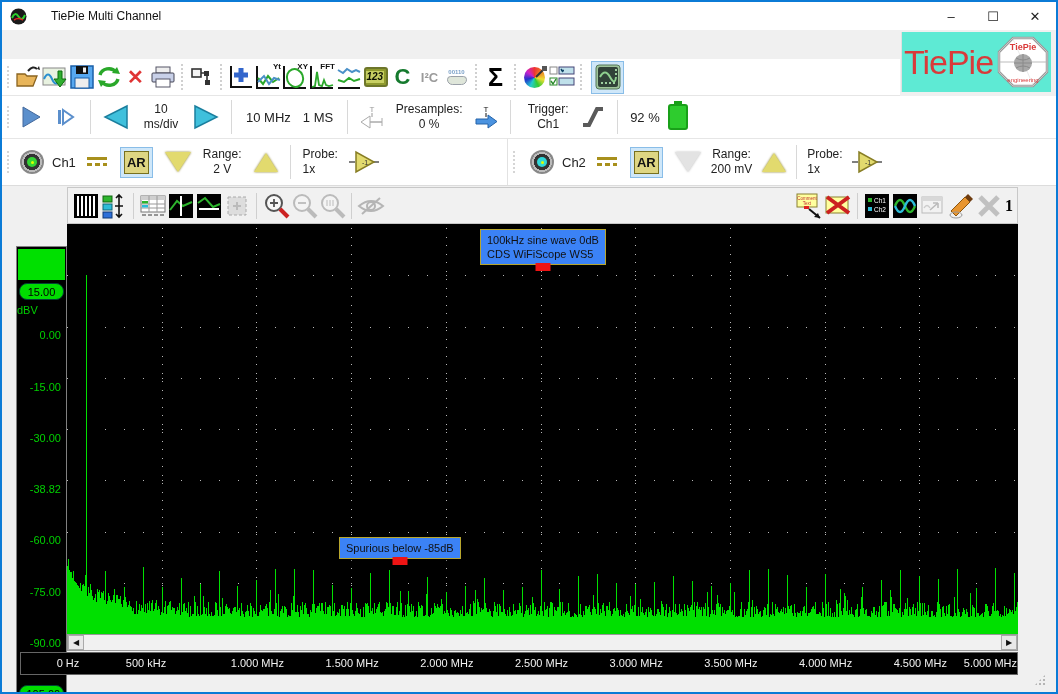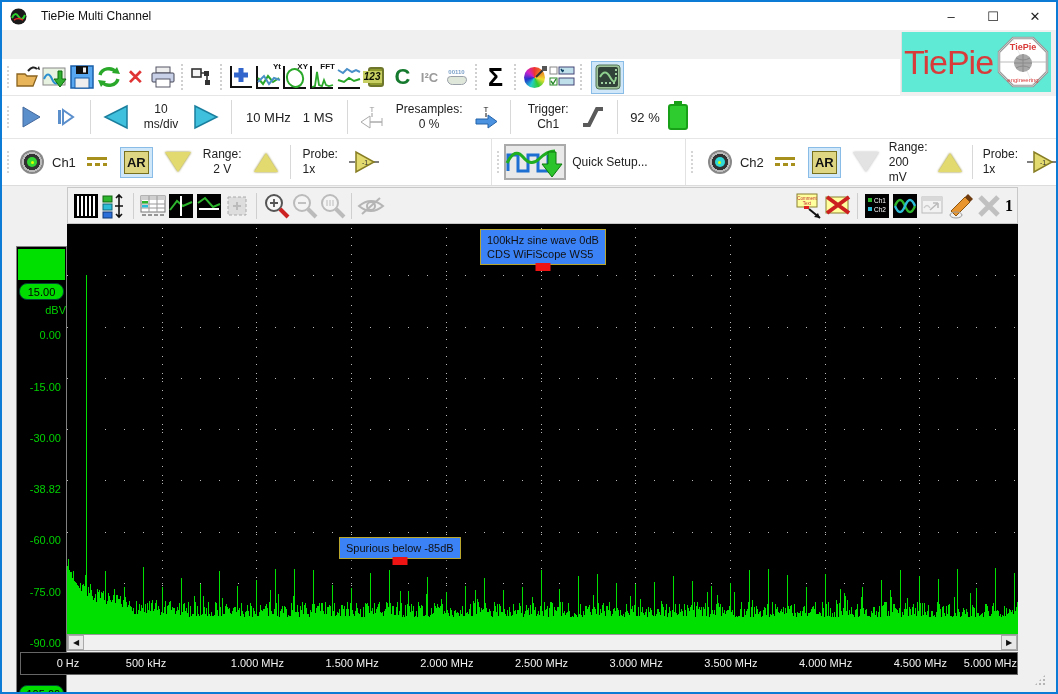--- a/index.html
+++ b/index.html
@@ -2,39 +2,39 @@
 <html><head>
 <meta charset="utf-8">
 <style>
   html,body{margin:0;padding:0;background:#444;font-family:"Liberation Sans",sans-serif;}
   *{box-sizing:border-box;}
   #win{position:relative;width:1058px;height:694px;background:#f0f0f0;border:2px solid #0b7bd6;overflow:hidden;}
 
   
   #titlebar{position:absolute;left:0;top:0;width:100%;height:28px;background:#fff;display:flex;align-items:center;}
   #app-icon{margin-left:8px;width:17px;height:17px;}
-  #title-text{margin-left:14px;font-size:12px;color:#111;}
+  #title-text{margin-left:24px;font-size:12px;color:#111;}
   #win-buttons{margin-left:auto;display:flex;height:100%;}
   .winbtn{width:42px;height:100%;display:flex;align-items:center;justify-content:center;font-size:13px;color:#222;}
   
   #menubar{position:absolute;left:0;top:28px;width:898px;height:29px;background:#fff;display:flex;align-items:center;border-bottom:1px solid #ececec;}
   .menu-item{padding:0 12px;font-size:12px;color:#111;}
   .rowgrip{width:5px;height:22px;border-left:2px dotted #d5d5d5;margin:0 2px 0 5px;}
   
   #brand{position:absolute;right:5px;top:30px;width:150px;height:60px;background:#5eead4;border-left:1px solid #e0e0e0;display:flex;align-items:center;justify-content:center;gap:4px;}
   #brand-word{font-size:34px;color:#d93a3a;letter-spacing:-1px;}
   
   #toolbar1{position:absolute;left:0;top:57px;width:898px;height:37px;background:#fff;display:flex;align-items:center;border-bottom:1px solid #e6e6e6;}
   .ticon{width:27px;height:27px;display:flex;align-items:center;justify-content:center;position:relative;flex:none;}
   .tsep{width:1px;height:26px;border-left:2px dotted #d0d0d0;margin:0 5px;flex:none;}
   .glyph-red{font-size:20px;color:#e03434;font-weight:bold;}
   .glyph-sigma{font-size:25px;color:#000;font-weight:bold;line-height:1;}
   .lbl-graph{position:absolute;top:-1px;right:0;font-size:8px;font-weight:bold;color:#111;line-height:1;background:transparent;}
   .selected-tool{background:#cfe7f9;border:1px solid #89bde8;width:33px;height:33px;display:flex;align-items:center;justify-content:center;margin-left:4px;}
-  .meter-badge{width:16px;height:20px;background:#8f9a2e;border:2px solid #6d762a;border-radius:3px;display:flex;align-items:center;justify-content:flex-end;}
+  .meter-badge{width:24px;height:20px;background:#8f9a2e;border:2px solid #6d762a;border-radius:3px;display:flex;align-items:center;justify-content:flex-start;}
   .meter-badge span{font-size:10px;font-style:italic;font-weight:bold;color:#0d1202;background:#c7cf62;padding:0 1px;line-height:12px;}
   .c-label{font-size:22px;font-weight:bold;color:#157a2e;line-height:1;}
   .i2c-label{font-size:13px;font-weight:bold;color:#9a9a9a;}
   .serial-label{font-size:6px;font-weight:bold;color:#7aa0c8;line-height:5px;text-align:center;}
   .conn{width:20px;height:9px;border:1px solid #9aa0a8;border-radius:4px 4px 6px 6px;background:#dfe6da;margin-top:1px;}
   .colorwheel{width:21px;height:21px;border-radius:50%;background:conic-gradient(#e33,#ec7f22,#ed3,#3c3,#2cc,#23c,#c2c,#e33);}
   
   #toolbar2{position:absolute;left:0;top:94px;width:1054px;height:43px;background:#fff;display:flex;align-items:center;border-bottom:1px solid #e6e6e6;}
   .stack{display:flex;flex-direction:column;align-items:center;line-height:15px;font-size:12px;color:#222;}
   .acq-text{font-size:13px;color:#222;}
@@ -57,21 +57,21 @@
   .tri.down{border-left:13px solid transparent;border-right:13px solid transparent;border-top:20px solid #e2da6e;filter:drop-shadow(0 0 1px #877d24);}
   .tri.up{border-left:12px solid transparent;border-right:12px solid transparent;border-bottom:19px solid #e2da6e;filter:drop-shadow(0 0 1px #877d24);}
   .tri.disabled{border-top-color:#e3e3e3;filter:drop-shadow(0 0 1px #bbb);}
   .stack-l{display:flex;flex-direction:column;line-height:15px;font-size:12px;color:#222;align-items:center;}
   .probe-ic{position:relative;width:30px;height:26px;flex:none;}
   
   #chart-region{position:absolute;left:8px;top:185px;width:1008px;height:489px;}
   #vaxis{position:absolute;left:6px;top:12px;width:51px;height:464px;background:#000;border:1px solid #808080;margin-top:47px;}
   #vaxis-handle{position:absolute;left:1px;top:2px;right:1px;height:31px;background:#00e000;}
   .axis-pill{position:absolute;left:2px;right:2px;height:17px;background:#00dc00;border:1px solid #043;border-radius:8px;color:#000;font-size:11px;display:flex;align-items:center;justify-content:center;}
-  #axis-unit{position:absolute;left:0;right:0;top:57px;text-align:right;color:#00d000;font-size:11px;}
+  #axis-unit{position:absolute;left:0;right:0;top:57px;text-align:left;color:#00d000;font-size:11px;}
   .ytick{position:absolute;right:5px;color:#00d000;font-size:11px;line-height:14px;}
   #chart-toolbar{position:absolute;left:57px;top:0;width:951px;height:37px;background:#f1f1f1;border:1px solid #c8c8c8;display:flex;align-items:center;padding:0 4px;}
   .cicon{width:28px;height:28px;display:flex;align-items:center;justify-content:center;position:relative;flex:none;}
   .blacksq{width:24px;height:24px;background:#000;position:relative;overflow:hidden;}
   .csep{width:1px;height:26px;background:#cfcfcf;margin:0 5px;flex:none;}
   .clear-count{font-size:16px;font-weight:bold;color:#000;font-family:"Liberation Serif",serif;margin-left:2px;}
   #plot{position:absolute;left:57px;top:37px;width:951px;height:410px;background:#000;overflow:hidden;}
   .note{position:absolute;background:#3b82f6;border:1px solid #b8a62e;box-shadow:2px 2px 3px rgba(0,0,0,.45);padding:3px 6px;font-size:11px;line-height:14px;color:#111;white-space:nowrap;}
   .note-marker{position:absolute;left:50%;bottom:-7px;transform:translateX(-50%);width:15px;height:8px;background:#ee1414;}
   #hscroll{position:absolute;left:57px;top:447px;width:951px;height:17px;background:#f1f1f1;border:1px solid #999;display:flex;}
@@ -349,32 +349,20 @@
       </div>
       <div class="probe-ic" style="margin-left:10px;">
         <svg width="32" height="26" viewBox="0 0 32 26">
           <path d="M1 13 h6 M25 13 h6" stroke="#555" stroke-width="1.6"></path>
           <polygon points="8,3 8,23 26,13" fill="#e2da6e" stroke="#877d24" stroke-width="1.5"></polygon>
           <text x="14" y="16" font-size="7" fill="#333" font-family="Liberation Sans,sans-serif">-1</text>
         </svg>
       </div>
     </div>
 
-    <div class="chgroup" style="width:200px;border-left:1px solid #e2e2e2;">
-      <div class="rowgrip"></div>
-      <div style="display:flex;align-items:center;">
-        <svg width="62" height="36" viewBox="0 0 62 36">
-          <rect x="1" y="1" width="60" height="34" fill="#e9e9e9" stroke="#aaa" stroke-width="2"></rect>
-          <path d="M4 27 v-16 h10 v16 h10 v-16 h10 v16 h10 v-16" stroke="#1d6fd1" stroke-width="3" fill="none"></path>
-          <path d="M3 19 q8 -16 16 -6 t16 2 t16 -8" stroke="#1fae1f" stroke-width="3" fill="none"></path>
-          <path d="M44 8 v12 h-6 l10 13 l10 -13 h-6 v-12 z" fill="#2cc42c" stroke="#0c7a0c"></path>
-        </svg>
-        <span class="acq-text" style="margin-left:6px;font-size:12px;">Quick Setup...</span>
-      </div>
-    </div>
 
     <div class="chgroup" style="flex:1;border-left:1px solid #e2e2e2;">
       <div class="rowgrip"></div>
       <div class="bnc" style="margin-left:10px;">
           <span class="core" style="background:#30d8d8;"></span>
           <span class="dot"></span>
         </div>
       <span class="acq-text" style="margin:0 10px 0 8px;">Ch2</span>
       <div class="coupling">
           <i class="t"></i>

